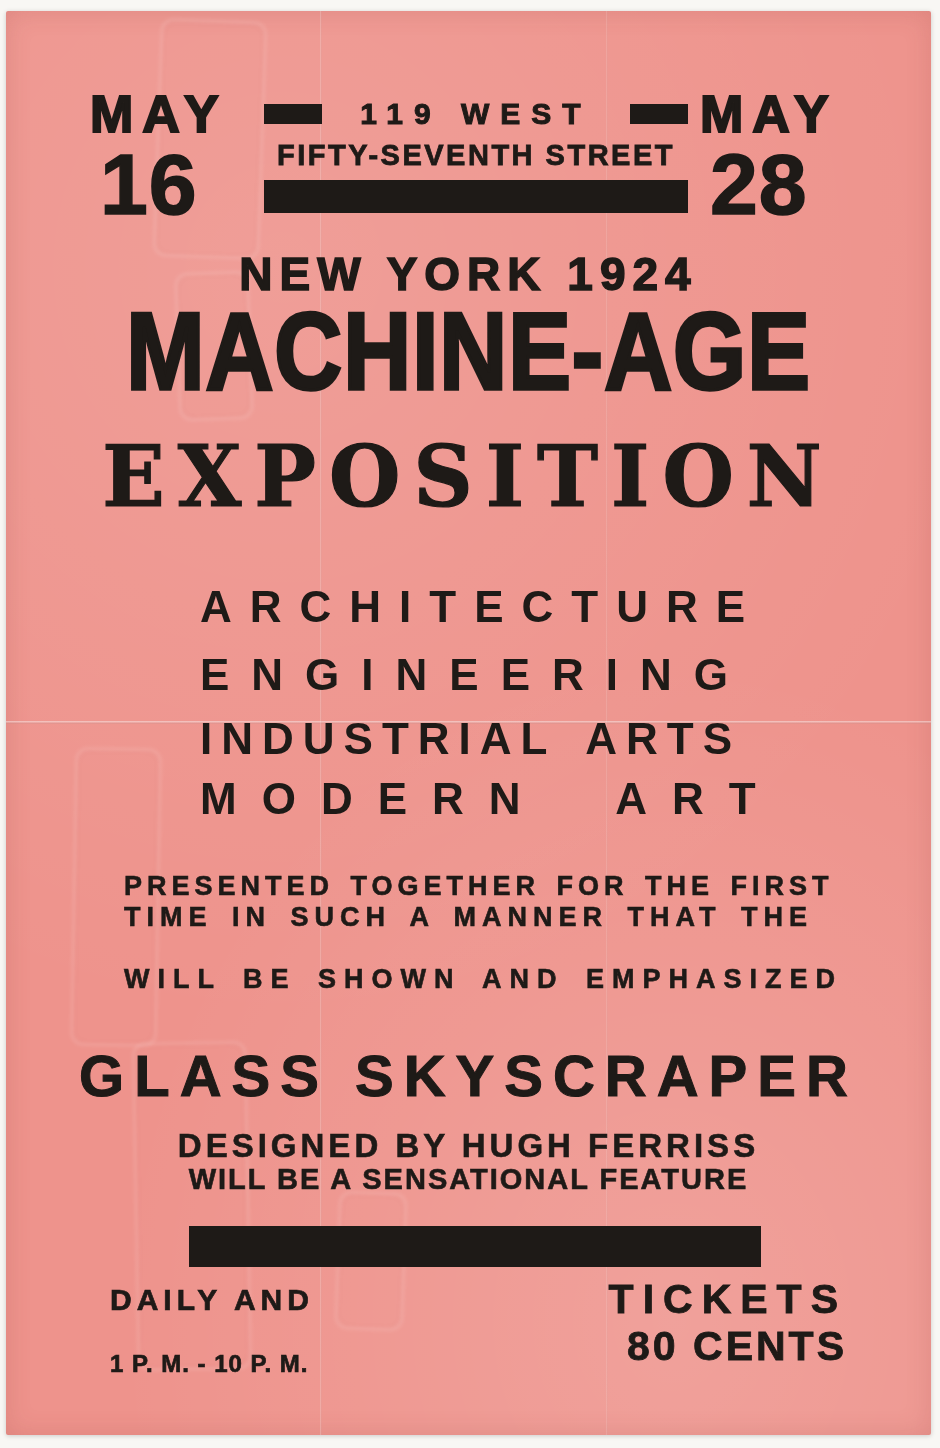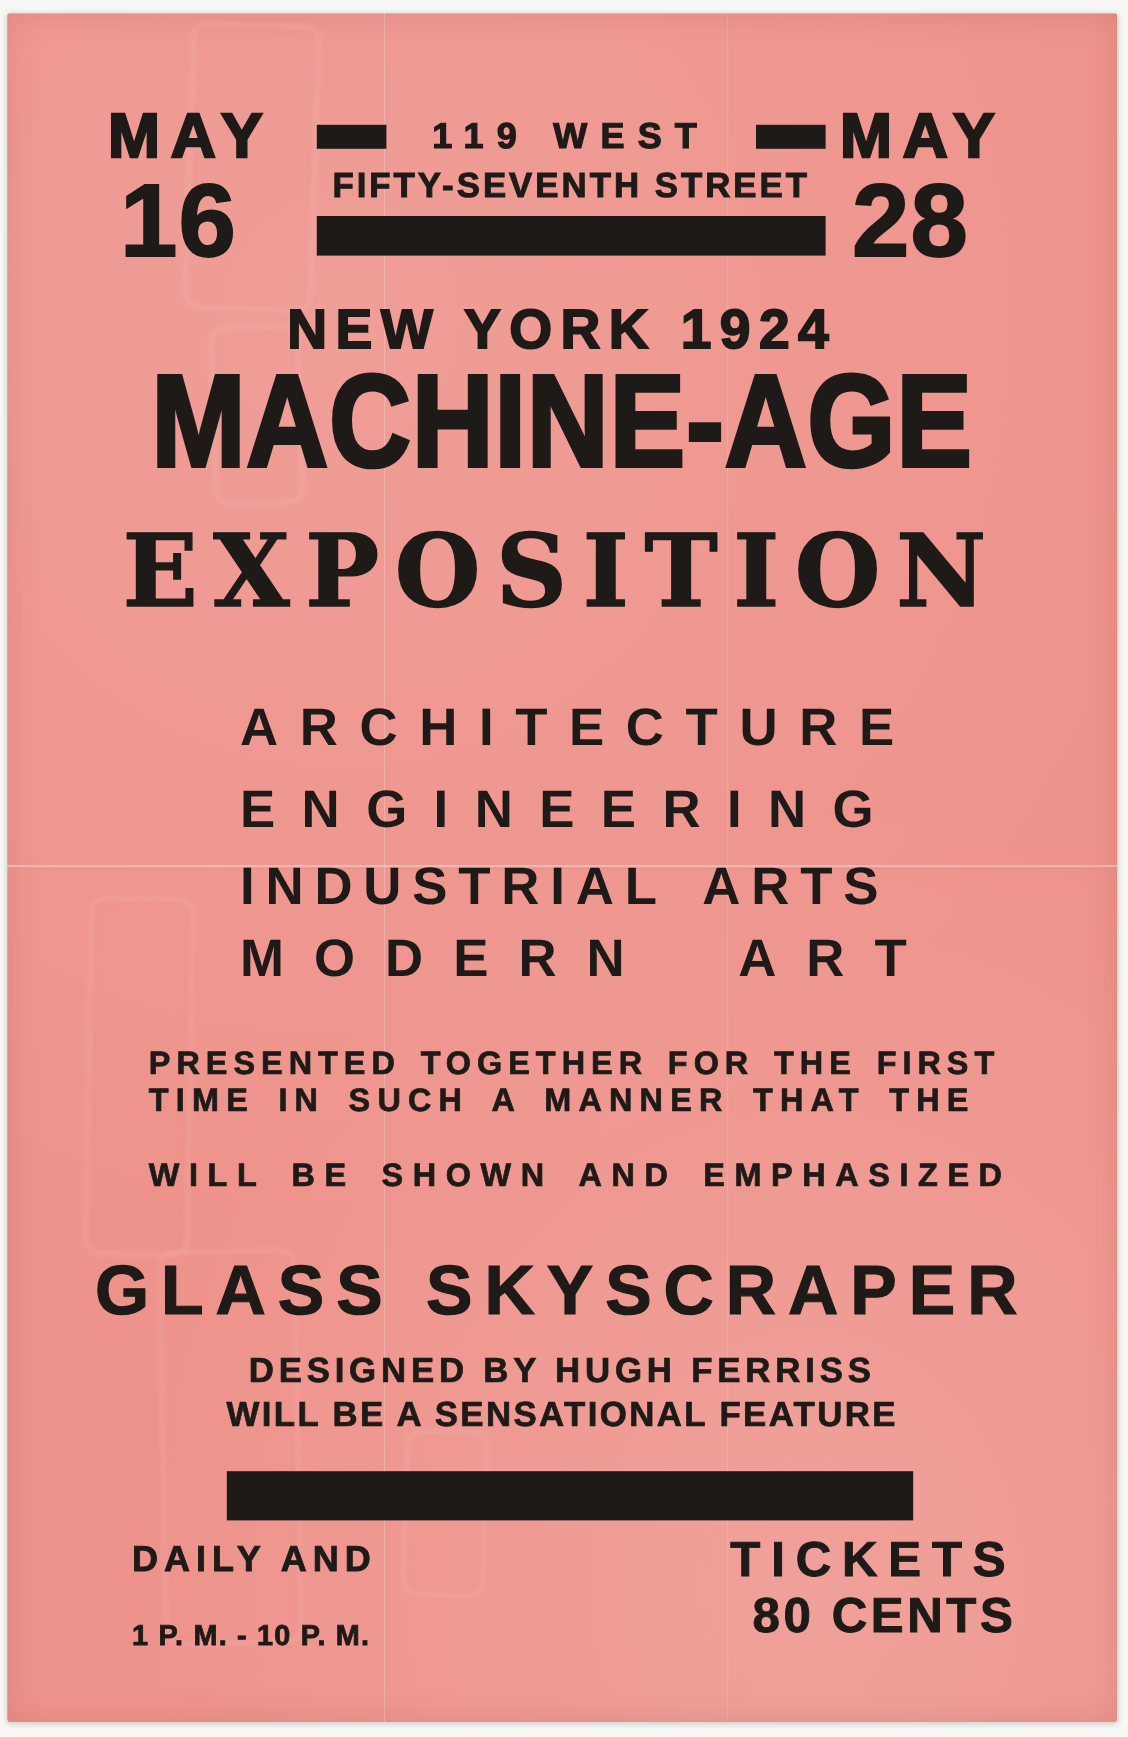--- a/index.html
+++ b/index.html
@@ -59,21 +59,21 @@
 
   
   .desc{left:104px;font-size:27px;font-weight:bold;margin-left:14px;-webkit-text-stroke:0.6px var(--ink);}
   .desc0{top:862px;letter-spacing:5px;word-spacing:4px;}
   .desc1{top:893px;letter-spacing:6px;word-spacing:6px;}
   .desc2{top:924px;letter-spacing:7px;}
   .desc3{top:955px;letter-spacing:8px;word-spacing:6px;}
 
   
   .feature-headline{top:1036px;font-size:58px;font-weight:bold;letter-spacing:10px;-webkit-text-stroke:1px var(--ink);}
-  .feature-line1{top:1118px;font-size:29px;font-weight:bold;letter-spacing:4px;-webkit-text-stroke:0.6px var(--ink);}
+  .feature-line1{top:1118px;font-size:33px;font-weight:bold;letter-spacing:4px;-webkit-text-stroke:0.6px var(--ink);}
   .feature-line2{top:1154px;font-size:29px;font-weight:bold;letter-spacing:2px;-webkit-text-stroke:0.6px var(--ink);}
   .divider-bar{position:absolute;left:183px;top:1215px;width:572px;height:41px;background:var(--ink);}
 
   
   .sched1{left:104px;top:1274px;font-size:30px;font-weight:bold;letter-spacing:5px;-webkit-text-stroke:0.7px var(--ink);}
   .sched2{left:104px;top:1308px;font-size:30px;font-weight:bold;letter-spacing:13px;-webkit-text-stroke:0.7px var(--ink);}
   .sched3{left:104px;top:1341px;font-size:24px;font-weight:bold;letter-spacing:1px;-webkit-text-stroke:0.7px var(--ink);}
   .tick1{right:84px;top:1268px;font-size:41px;font-weight:bold;letter-spacing:9px;-webkit-text-stroke:0.8px var(--ink);}
   .tick2{right:84px;top:1315px;font-size:41px;font-weight:bold;letter-spacing:3px;-webkit-text-stroke:0.8px var(--ink);}
 

